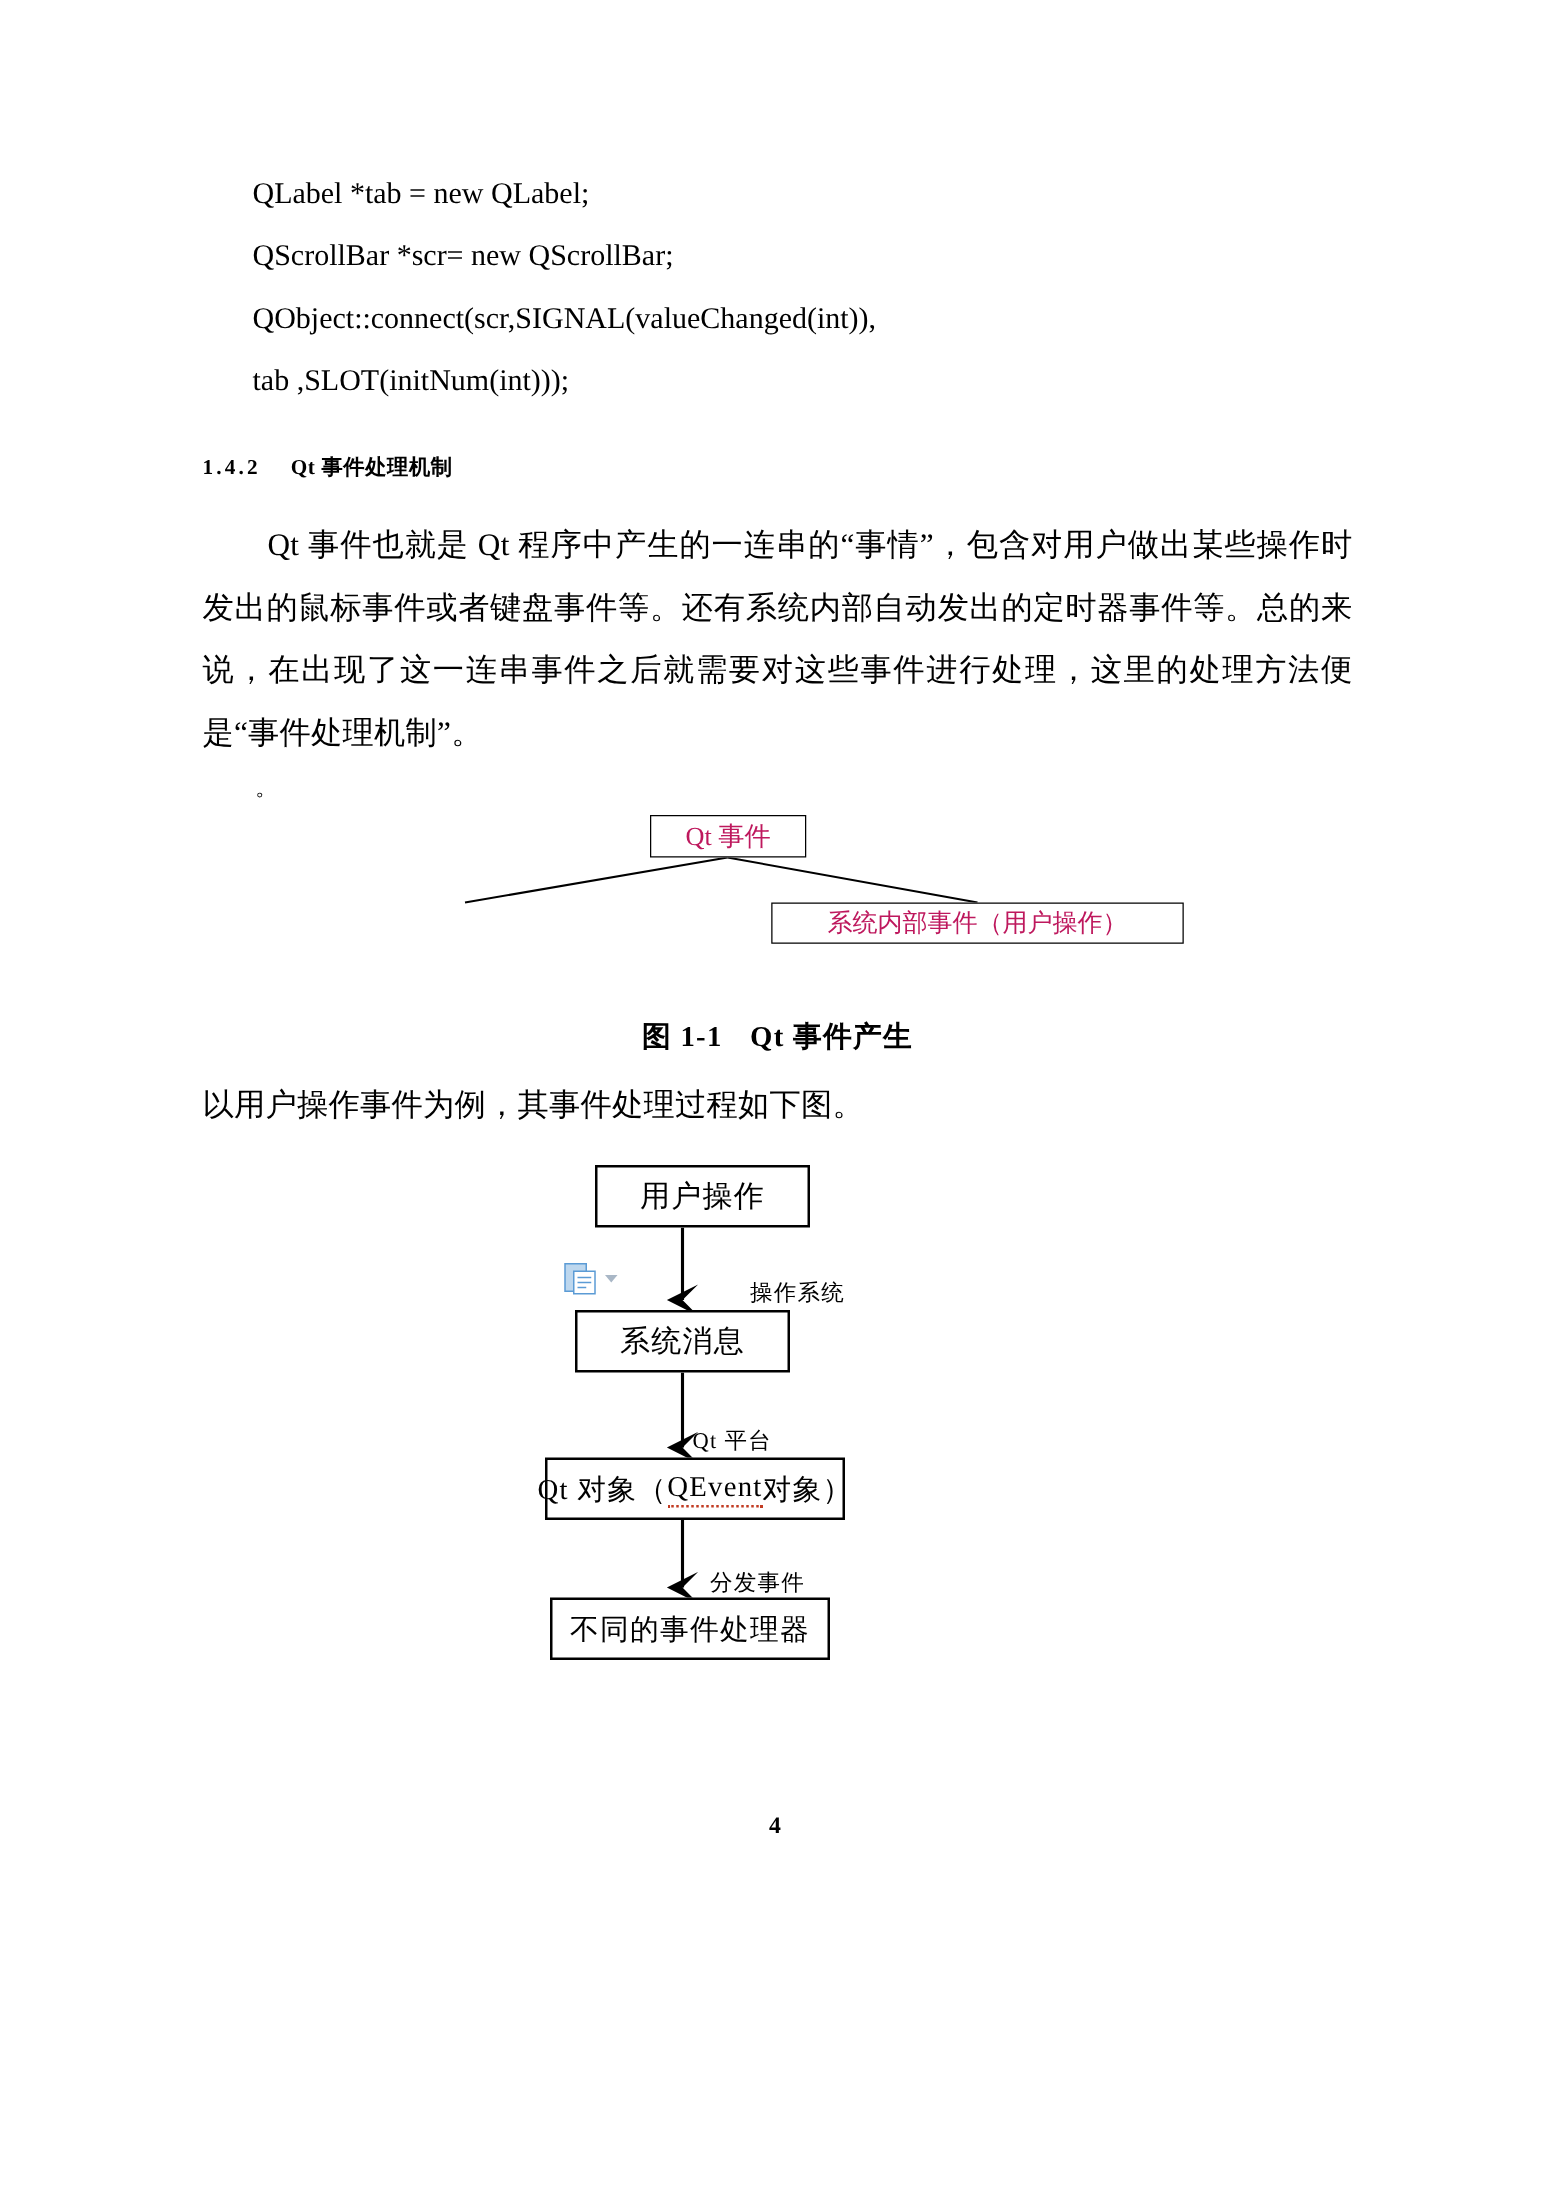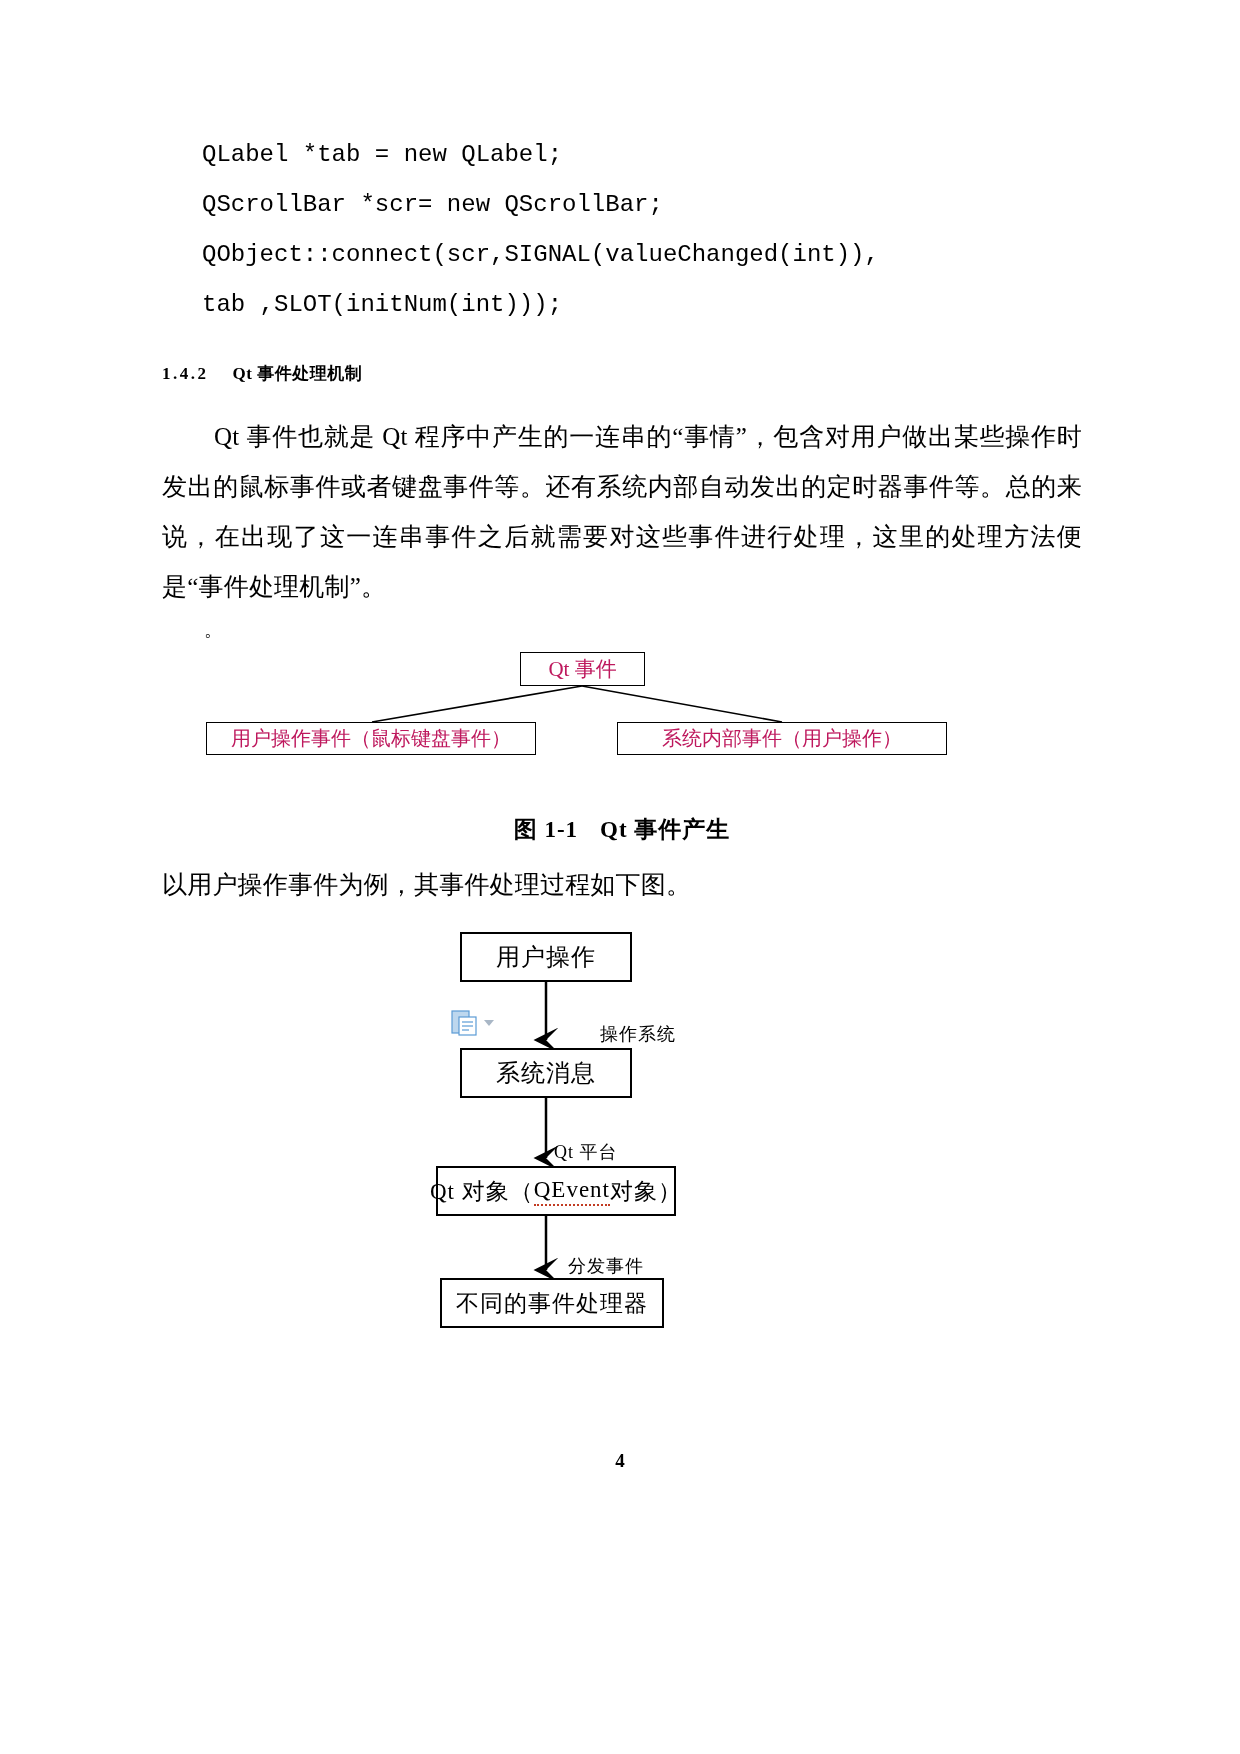--- a/index.html
+++ b/index.html
@@ -32,21 +32,21 @@
     text-align: justify;
     letter-spacing: 0.2px;
     margin: 0;
   }
   .para.indent2 { text-indent: 52px; }
   .code-line {
     font-size: 24px;
     line-height: 50px;
     margin: 0;
     padding-left: 40px;
-    font-family: Liberation Mono, monospace;
+    font-family: Liberation Serif, serif;
   }
 
   
   .heading {
     font-size: 17px;
     font-weight: bold;
     line-height: 48px;
     margin: 20px 0 14px 0;
     letter-spacing: 0.5px;
   }
@@ -124,21 +124,21 @@
     border: 2.5px solid #000;
     background: #fff;
     box-sizing: border-box;
     display: flex;
     align-items: center;
     justify-content: center;
     font-size: 24px;
     white-space: nowrap;
     letter-spacing: 1px;
   }
-  .fb1 { left: 298px; top: 4px;   width: 172px; height: 50px; }
+  .fb1 { left: 314px; top: 4px;   width: 172px; height: 50px; }
   .fb2 { left: 298px; top: 120px; width: 172px; height: 50px; }
   .fb3 { left: 274px; top: 238px; width: 240px; height: 50px; font-size: 23px; }
   .fb4 { left: 278px; top: 350px; width: 224px; height: 50px; font-size: 23px; }
 
   .flow-svg {
     position: absolute;
     left: 0; top: 0;
     width: 920px; height: 410px;
   }
   .flow-label {
@@ -204,21 +204,20 @@
     <p class="para indent2">Qt 事件也就是 Qt 程序中产生的一连串的“事情”，包含对用户做出某些操作时发出的鼠标事件或者键盘事件等。还有系统内部自动发出的定时器事件等。总的来说，在出现了这一连串事件之后就需要对这些事件进行处理，这里的处理方法便是“事件处理机制”。</p>
 
     <p class="stray-period">。</p>
 
     <div class="tree-wrap">
       <svg class="tree-svg" viewBox="0 0 920 110">
         <line x1="420" y1="42" x2="210" y2="78" stroke="#000" stroke-width="1.6"></line>
         <line x1="420" y1="42" x2="620" y2="78" stroke="#000" stroke-width="1.6"></line>
       </svg>
       <div class="tree-box tree-root">Qt 事件</div>
-      <div class="tree-box tree-left">用户操作事件（鼠标键盘事件）</div>
       <div class="tree-box tree-right">系统内部事件（用户操作）</div>
     </div>
 
     <p class="fig-caption"><span>图 1-1</span><span class="gap"></span><span>Qt 事件产生</span></p>
 
     <p class="para">以用户操作事件为例，其事件处理过程如下图。</p>
 
     <div class="flow-wrap">
       <svg class="flow-svg" viewBox="0 0 920 410">
         <defs>

